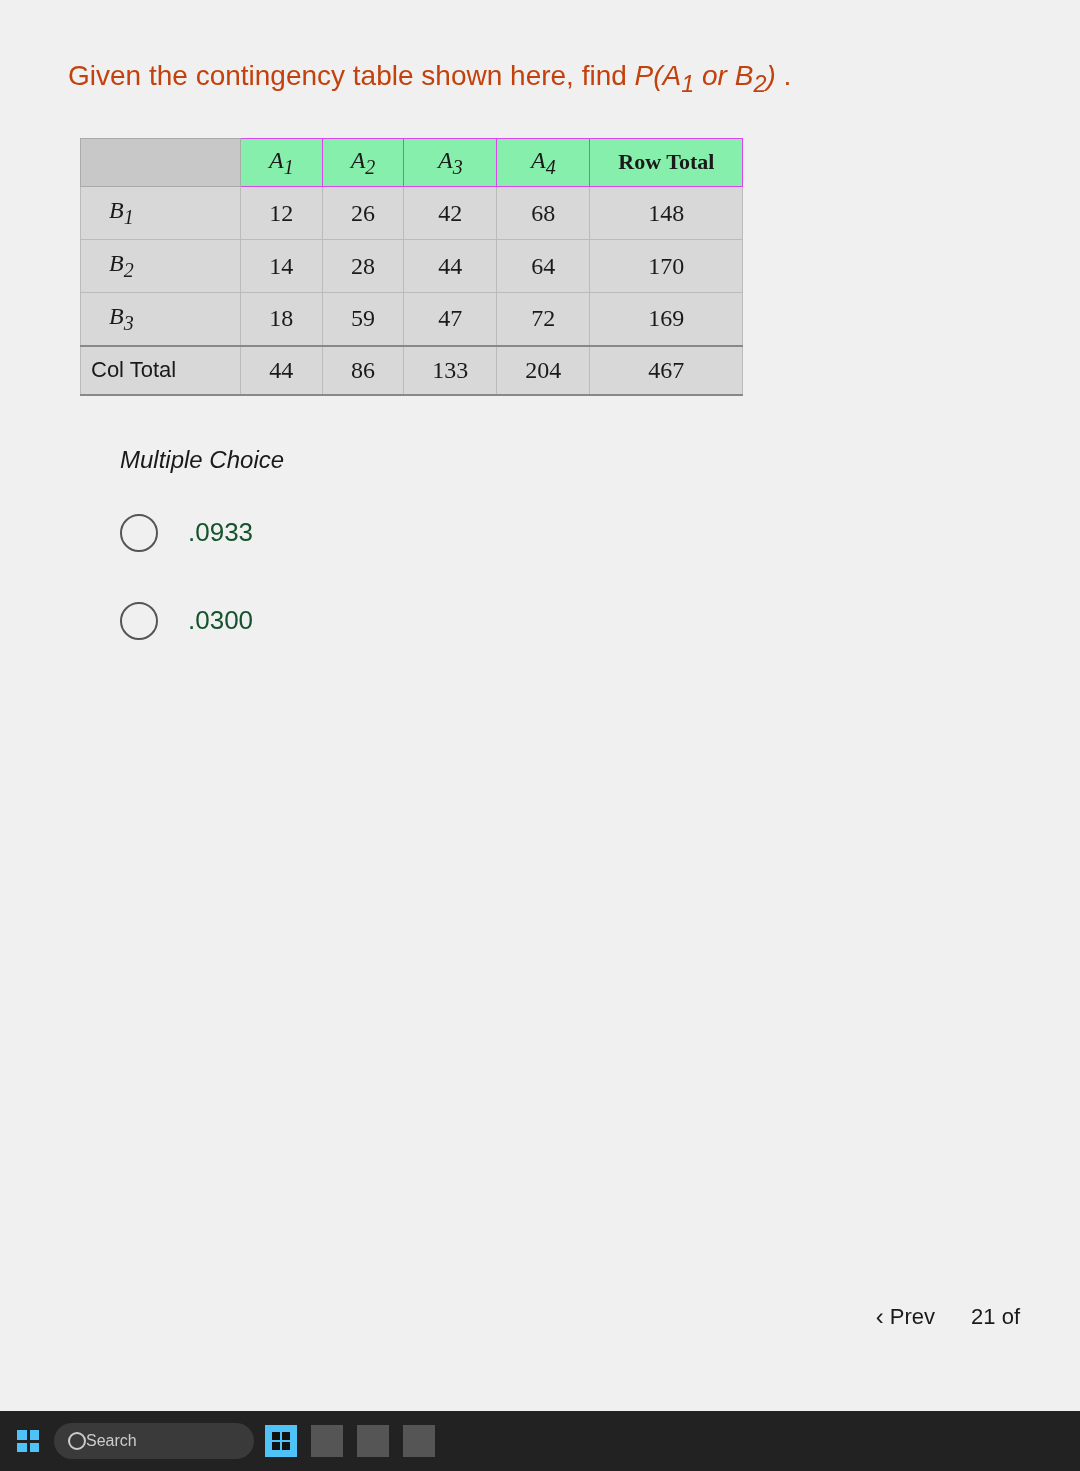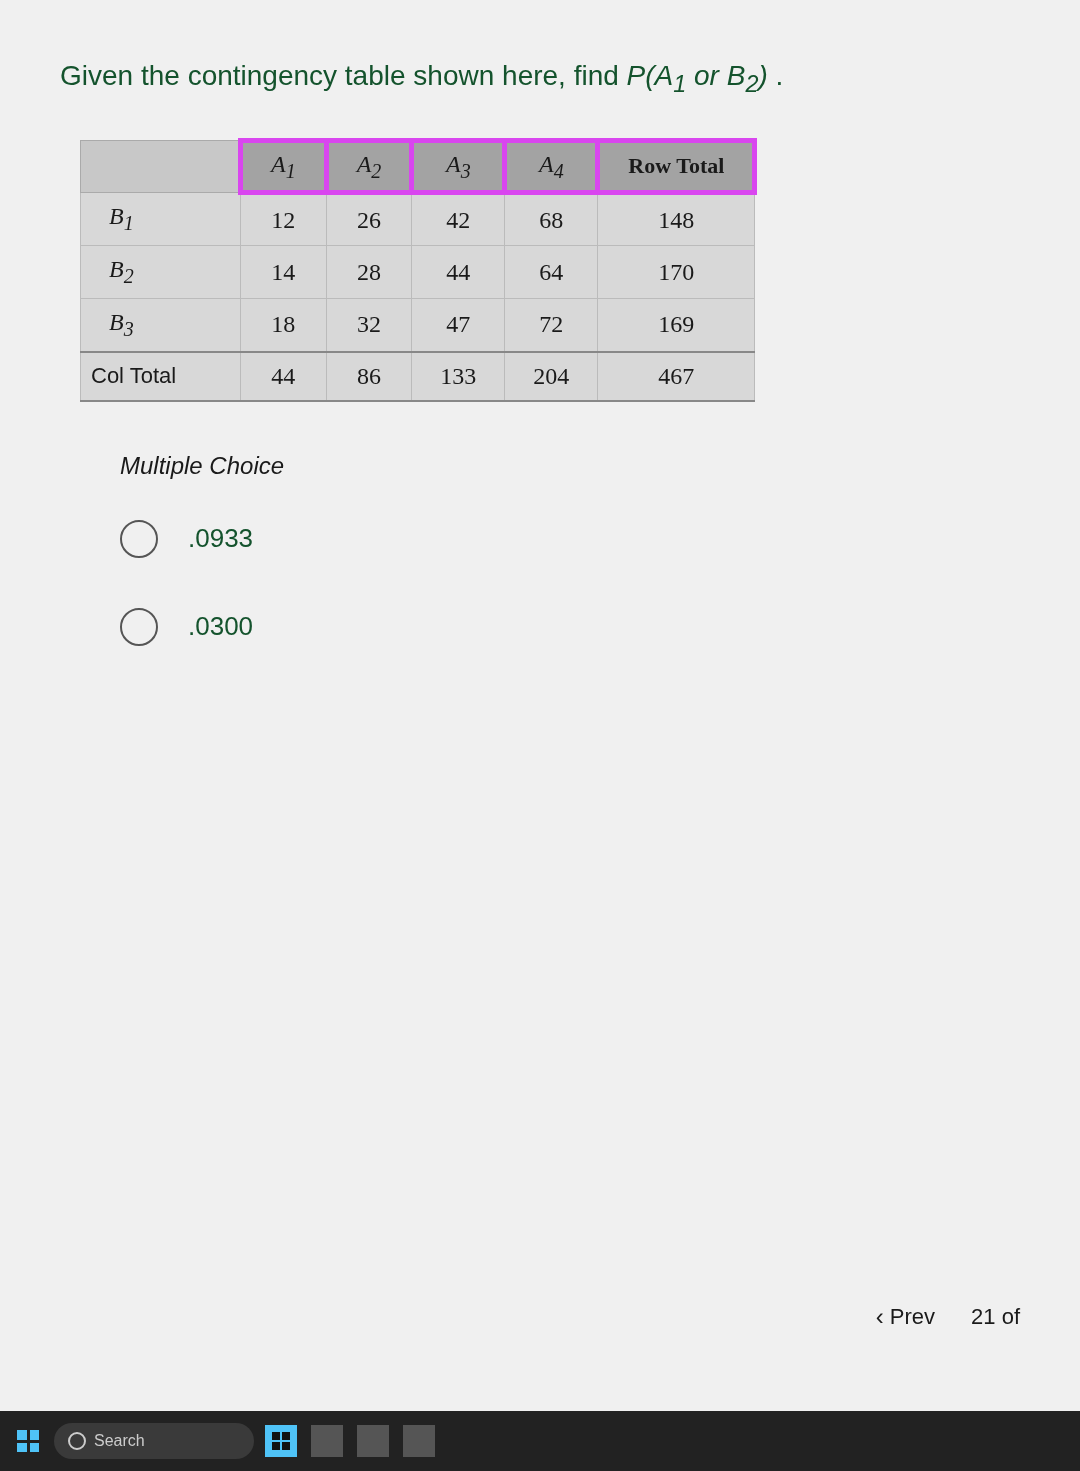--- a/index.html
+++ b/index.html
@@ -16,24 +16,25 @@
     .page-content {
       background: #f0f0f0;
       width: 100%;
       height: calc(100% - 60px);
       padding: 60px 60px 40px 60px;
       position: relative;
     }
 
     .question-text {
       font-size: 28px;
-      color: #14532d;
+      color: #c2410c;
       margin-bottom: 40px;
       font-family: Arial, sans-serif;
       font-weight: normal;
+      margin-left: 8px;
     }
 
     
     .table-container {
       margin-bottom: 50px;
       margin-left: 20px;
     }
 
     table.contingency {
       border-collapse: collapse;
@@ -42,24 +43,24 @@
 
     table.contingency th,
     table.contingency td {
       padding: 10px 28px;
       text-align: center;
       font-size: 24px;
       color: #1a1a1a;
     }
 
     table.contingency thead tr th {
-      background: #a3a3a3;
+      background: #86efac;
       font-weight: normal;
       font-style: italic;
-      border: 5px solid #d946ef;
+      border: 1px solid #d946ef;
       padding: 8px 28px;
     }
 
     table.contingency thead tr th:first-child {
       background: #c8c8c8;
       border: 1px solid #aaa;
     }
 
     table.contingency tbody tr td {
       border: 1px solid #bbb;
@@ -169,21 +170,20 @@
     .windows-icon-sq {
       background: #4fc3f7;
     }
 
     .search-bar {
       background: #3a3a3a;
       border-radius: 20px;
       display: flex;
       align-items: center;
       padding: 4px 14px;
-      gap: 8px;
       min-width: 200px;
       height: 36px;
     }
 
     .search-icon-circle {
       width: 18px;
       height: 18px;
       border-radius: 50%;
       border: 2px solid #ccc;
       position: relative;
@@ -252,21 +252,21 @@
           <td>14</td>
           <td>28</td>
           <td>44</td>
           <td>64</td>
           <td>170</td>
         </tr>
 
         <tr>
           <td><i>B</i><sub>3</sub></td>
           <td>18</td>
-          <td>32</td>
+          <td>59</td>
           <td>47</td>
           <td>72</td>
           <td>169</td>
         </tr>
 
         <tr>
           <td class="col-total-label" style="font-style:normal; font-family:Liberation Sans, sans-serif; font-size:21px; text-align:left; padding-left:10px;">Col Total</td>
           <td>44</td>
           <td>86</td>
           <td>133</td>

